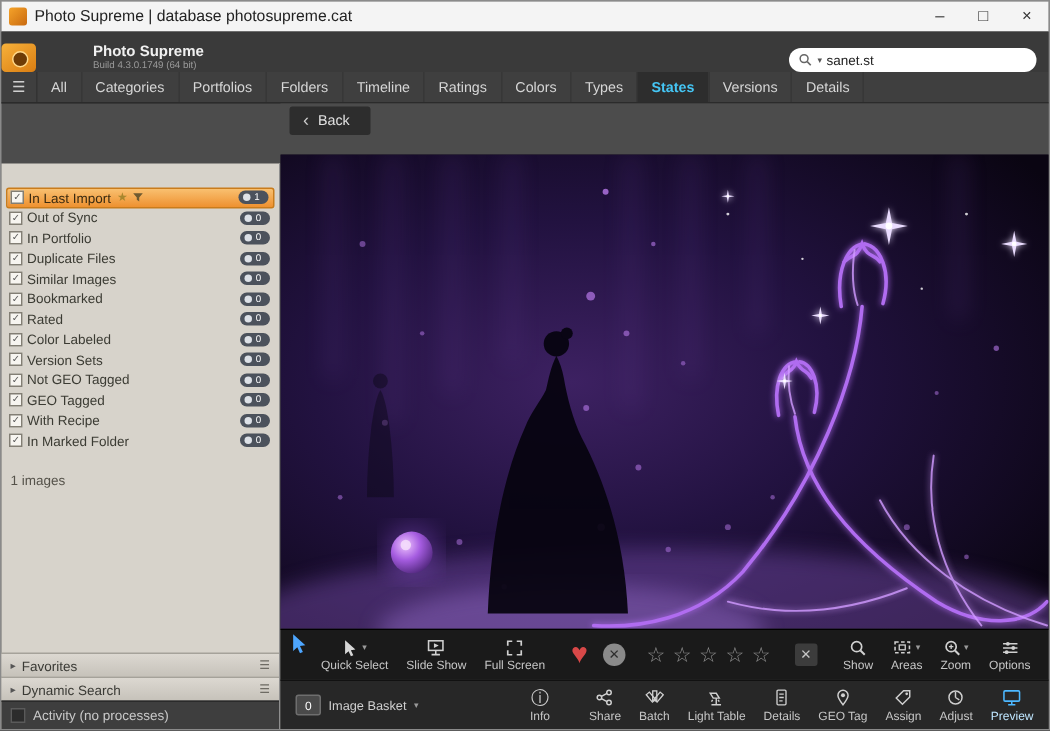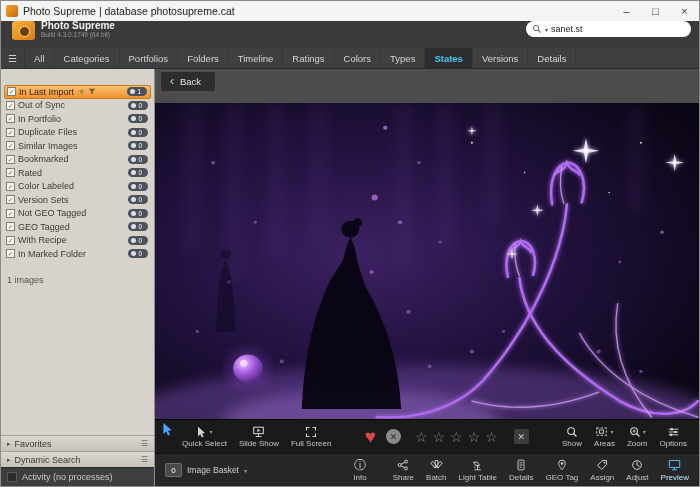--- a/index.html
+++ b/index.html
@@ -11,22 +11,22 @@
   
   .titlebar { height:20px; background:#f4f4f4; display:flex; align-items:center;
     padding-left:5px; color:#222; font-size:10.5px; flex:0 0 auto; }
   .titlebar .appicon { width:12px; height:12px; border-radius:2px; margin-right:5px;
     background:linear-gradient(135deg,#f5a32a,#c96a10); flex:0 0 auto; }
   .win-controls { margin-left:auto; display:flex; height:100%; }
   .win-btn { width:29px; display:flex; align-items:center; justify-content:center;
     font-size:11px; color:#333; cursor:default; }
 
   
-  .appheader { height:27px; background:#3a3a3a; display:flex; align-items:flex-start;
-    padding:0 8px 0 11px; flex:0 0 auto; }
+  .appheader { height:27px; background:#3a3a3a; display:flex; align-items:flex-end;
+    padding:0 8px 0 0; flex:0 0 auto;gap:32px; }
   .logo { width:23px; height:19px; border-radius:3px; margin-right:6px; position:relative;
     background:linear-gradient(145deg,#f7b13a,#d97d12); flex:0 0 auto; }
   .logo:after { content:""; position:absolute; left:7px; top:5px; width:9px; height:9px;
     border-radius:50%; background:#6e3c06; border:1.5px solid #ffd98a; }
   .appname { color:#f0f0f0; font-size:10px; font-weight:bold; line-height:10px; }
   .appver { color:#9a9a9a; font-size:6.5px; line-height:8px; }
   .searchbox { margin-left:auto; width:165px; height:16px; background:#fff; border-radius:8px;
     display:flex; align-items:center; padding:0 6px; gap:3px; }
   .searchbox svg { flex:0 0 auto; }
   .search-chev { font-size:6px; color:#555; }
@@ -39,22 +39,22 @@
   .menu-icon { width:24px; display:flex; align-items:center; justify-content:center;
     color:#cfcfcf; font-size:10px; border-right:1px solid #333; }
   .tab { display:flex; align-items:center; padding:0 9px; font-size:9.5px; color:#d6d6d6;
     border-right:1px solid #373737; cursor:default; }
   .tab.active { color:#45c6f5; font-weight:bold; background:rgba(0,0,0,.28); }
 
   
   .body { flex:1; display:flex; min-height:0; }
 
   
-  .sidebar { width:154px; flex:0 0 auto; background:#d7d3cb; display:flex;
-    flex-direction:column; border-right:1px solid #8f8f8f; }
+  .sidebar { width:186px; flex:0 0 auto; background:#d7d3cb; display:flex;
+    flex-direction:column; border-right:1px solid #8f8f8f;margin-top:40px; }
   .filter-list { padding:16px 3px 0 3px; }
   .side-item { height:13.5px; display:flex; align-items:center; gap:3px;
     padding:0 3px 0 2px; font-size:9px; color:#3b3b33; cursor:default; }
   .side-item .cb { width:9px; height:9px; background:#f7f5f0; border:1px solid #827e74;
     font-size:6.5px; line-height:7px; text-align:center; color:#555; flex:0 0 auto; }
   .side-item .lbl { white-space:nowrap; overflow:hidden; }
   .side-item .star { color:#a8872e; font-size:8px; margin-left:1px; }
   .side-item .funnel { display:flex; }
   .side-item .pill { margin-left:auto; width:20px; height:9px; border-radius:5px;
     background:#4c525c; display:flex; align-items:center; padding:0 2.5px; gap:3px;

